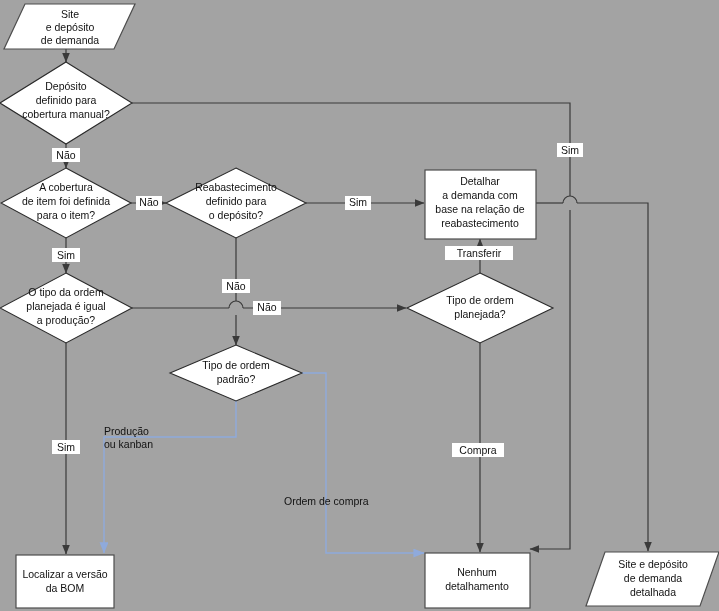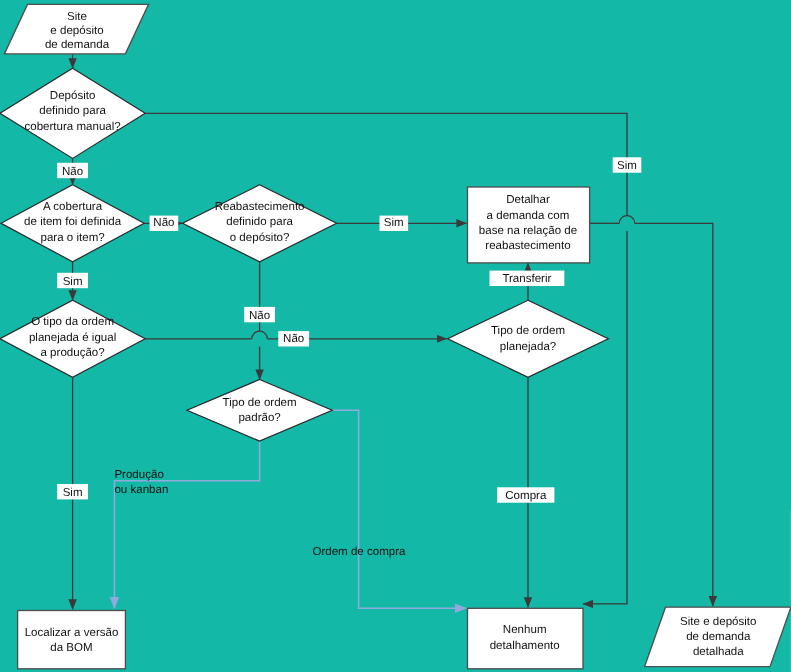--- a/index.html
+++ b/index.html
@@ -7,21 +7,21 @@
     padding: 0;
     background: #ffffff;
   }
   body {
     font-family: "Liberation Sans", sans-serif;
   }
   #flow-root {
     position: relative;
     width: 719px;
     height: 611px;
-    background: #14b8a6;
+    background: #a3a3a3;
     overflow: hidden;
   }
   #flow-svg {
     position: absolute;
     left: 0;
     top: 0;
     width: 719px;
     height: 611px;
   }
   .node-text {

